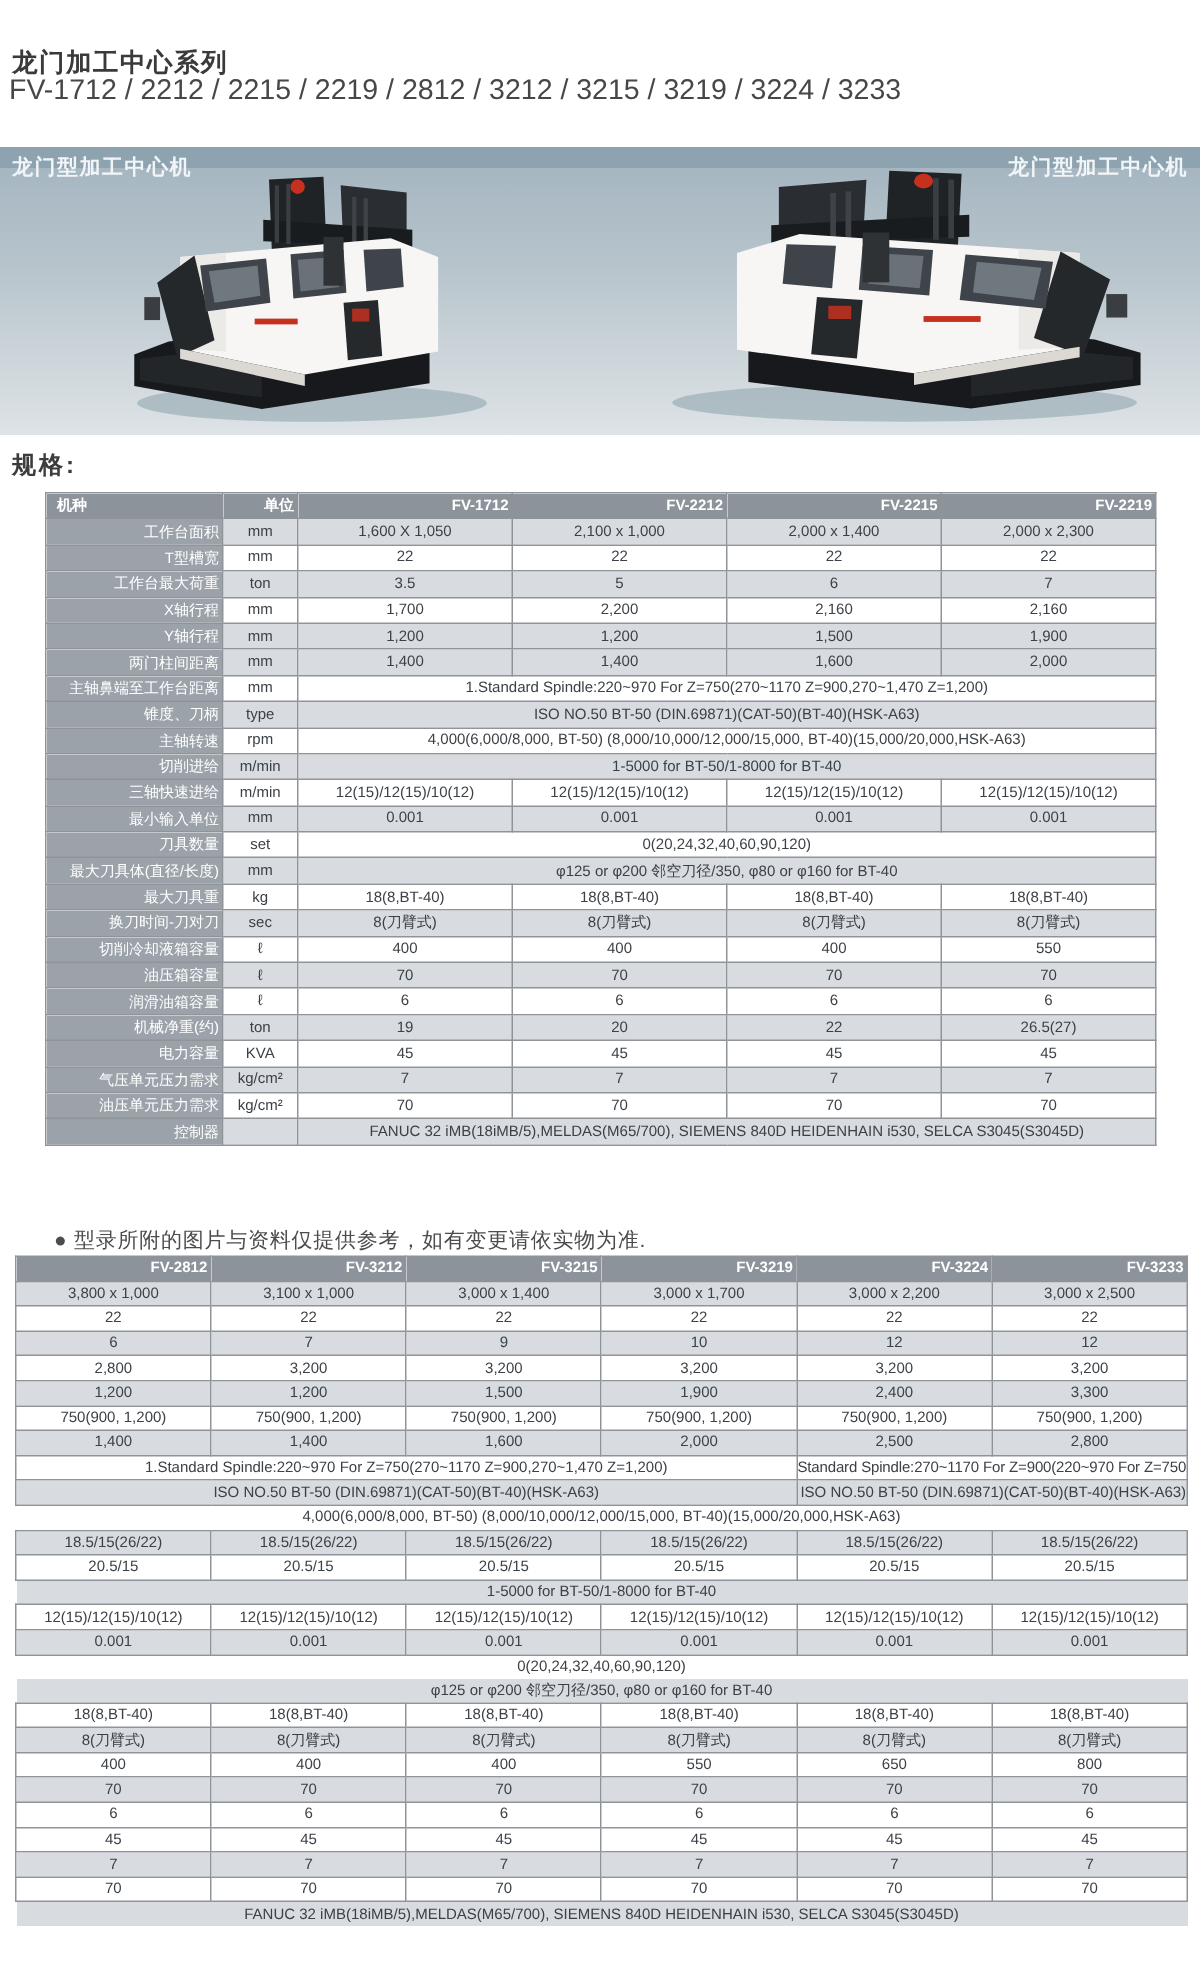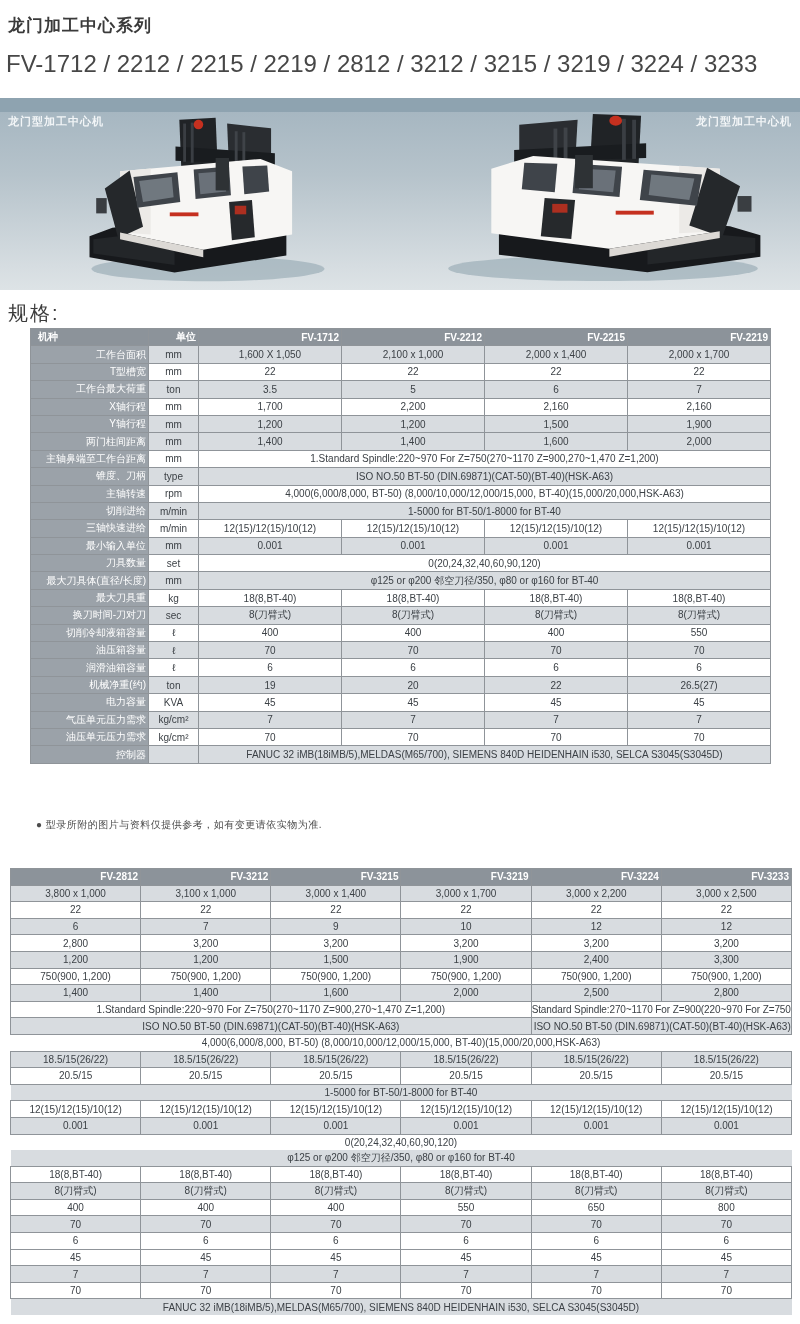--- a/index.html
+++ b/index.html
@@ -1,51 +1,51 @@
 <!DOCTYPE html>
 <html><head>
 <meta charset="utf-8">
 <style>
   html,body{margin:0;padding:0;background:#fff;}
   .page{position:relative;width:800px;height:1324px;background:#fff;overflow:hidden;
         font-family:"Liberation Sans","DejaVu Sans",sans-serif;}
 
-  .title{position:absolute;left:8px;top:14px;font-size:17px;font-weight:bold;color:#3a3a3a;letter-spacing:1px;}
-  .subtitle{position:absolute;left:6px;top:50px;font-size:24px;color:#474747;white-space:nowrap;}
+  .title{position:absolute;left:8px;top:30px;font-size:17px;font-weight:bold;color:#3a3a3a;letter-spacing:1px;}
+  .subtitle{position:absolute;left:6px;top:50px;font-size:19px;color:#474747;white-space:nowrap;}
 
   
   .banner{position:absolute;left:0;top:98px;width:800px;height:192px;
           background:linear-gradient(180deg,#a3b4bf 0%,#b6c3cb 40%,#d6dde1 88%,#dde3e6 100%);}
   .banner-strip{position:absolute;left:0;top:0;width:100%;height:14px;background:#8ea3b0;}
-  .banner-label{position:absolute;top:16px;font-size:11px;font-weight:bold;color:#f2f5f7;letter-spacing:1px;}
+  .banner-label{position:absolute;top:5px;font-size:14px;font-weight:bold;color:#f2f5f7;letter-spacing:1px;}
   .banner-label.left{left:8px;}
   .banner-label.right{right:8px;}
   .machine{position:absolute;}
   .machine.m-left{left:78px;top:16px;width:260px;height:172px;}
   .machine.m-right{left:438px;top:12px;width:330px;height:176px;}
 
-  .spec-heading{position:absolute;left:8px;top:300px;font-size:20px;font-weight:normal;color:#3c3c3c;letter-spacing:2px;}
+  .spec-heading{position:absolute;left:8px;top:300px;font-size:16px;font-weight:bold;color:#3c3c3c;letter-spacing:2px;}
 
   table{border-collapse:collapse;table-layout:fixed;position:absolute;}
   #t1{left:30px;top:328px;width:740px;}
-  #t2{left:10px;top:837px;width:782px;margin-top:31px;}
+  #t2{left:10px;top:837px;width:782px;}
   td,th{border:1px solid #8f9499;overflow:hidden;white-space:nowrap;padding:0 2px;}
   #t1 th,#t1 td{height:16.4px;font-size:10px;}
   #t2 th,#t2 td{height:15.6px;font-size:10px;}
   th{background:#8c939a;color:#fff;font-weight:bold;font-size:11px;text-align:right;}
   th.th-label{text-align:left;padding-left:7px;font-size:10.5px;margin-left:32px;}
   td.lc{background:#9ba2a9;color:#fff;text-align:right;padding-left:6px;font-size:9.5px;}
   td.dc,td.uc{text-align:center;color:#3c4146;}
   tr.rg td.dc,tr.rg td.uc{background:#d8dce0;}
   tr.rw td.dc,tr.rw td.uc{background:#fff;}
   #t2 td.fullspan{border:none;}
   td.small{font-size:6.4px;letter-spacing:-0.1px;padding:0;}
   td.mid{font-size:8.6px;}
 
-  .note{position:absolute;left:36px;top:818px;font-size:10px;color:#4c4c4c;letter-spacing:0.5px;}
+  .note{position:absolute;left:36px;top:818px;font-size:14px;color:#4c4c4c;letter-spacing:0.5px;}
 </style>
 </head>
 <body>
 
 <div class="page">
 
   <div class="title">龙门加工中心系列</div>
   <div class="subtitle">FV-1712 / 2212 / 2215 / 2219 / 2812 / 3212 / 3215 / 3219 / 3224 / 3233</div>
 
   <div class="banner">
@@ -131,21 +131,21 @@
           <th class="th-model">FV-2219</th>
         </tr>
       </thead>
       <tbody>
         <tr class="rg">
           <td class="lc">工作台面积</td>
           <td class="uc">mm</td>
           <td class="dc">1,600 X 1,050</td>
           <td class="dc">2,100 x 1,000</td>
           <td class="dc">2,000 x 1,400</td>
-          <td class="dc">2,000 x 1,700</td>
+          <td class="dc">2,000 x 2,300</td>
         </tr>
         <tr class="rw">
           <td class="lc">T型槽宽</td>
           <td class="uc">mm</td>
           <td class="dc">22</td>
           <td class="dc">22</td>
           <td class="dc">22</td>
           <td class="dc">22</td>
         </tr>
         <tr class="rg">

